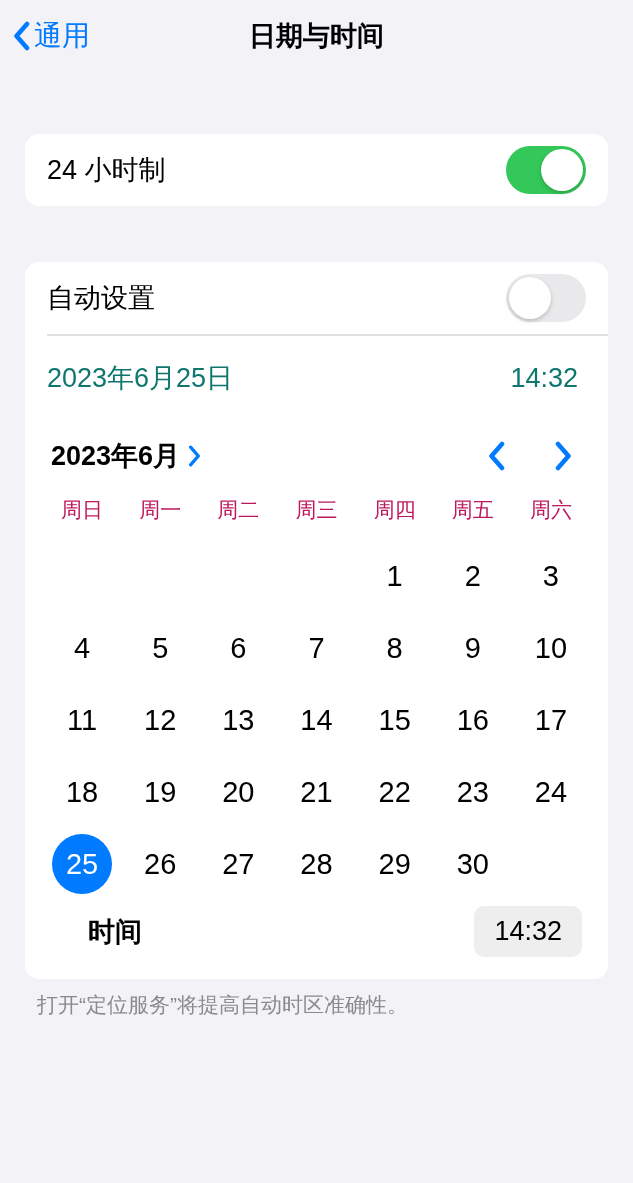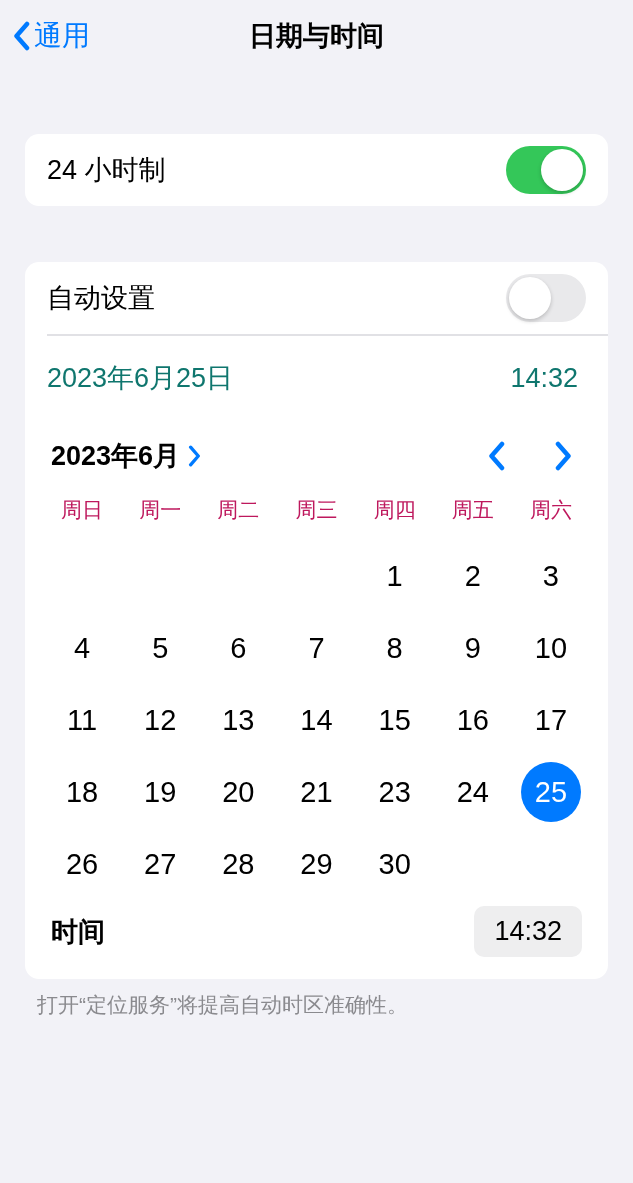--- a/index.html
+++ b/index.html
@@ -193,20 +193,21 @@
     .cal-day.selected span {
       position: relative;
       z-index: 1;
       color: #fff;
       font-weight: 500;
     }
     .time-row {
       display: flex;
       align-items: center;
       padding: 6px 8px 4px;
+      margin-left: 37px;
     }
     .time-label {
       font-size: 27px;
       font-weight: 600;
       color: #000;
     }
     .time-value-pill {
       margin-left: auto;
       background: #eeeeef;
       padding: 10px 20px;
@@ -344,20 +345,23 @@
         <div class="cal-day">
           <span>19</span>
         </div>
         <div class="cal-day">
           <span>20</span>
         </div>
         <div class="cal-day">
           <span>21</span>
         </div>
         <div class="cal-day">
+          <span>22</span>
+        </div>
+        <div class="cal-day">
           <span>23</span>
         </div>
         <div class="cal-day">
           <span>24</span>
         </div>
         <div class="cal-day selected">
           <span>25</span>
         </div>
         <div class="cal-day">
           <span>26</span>

